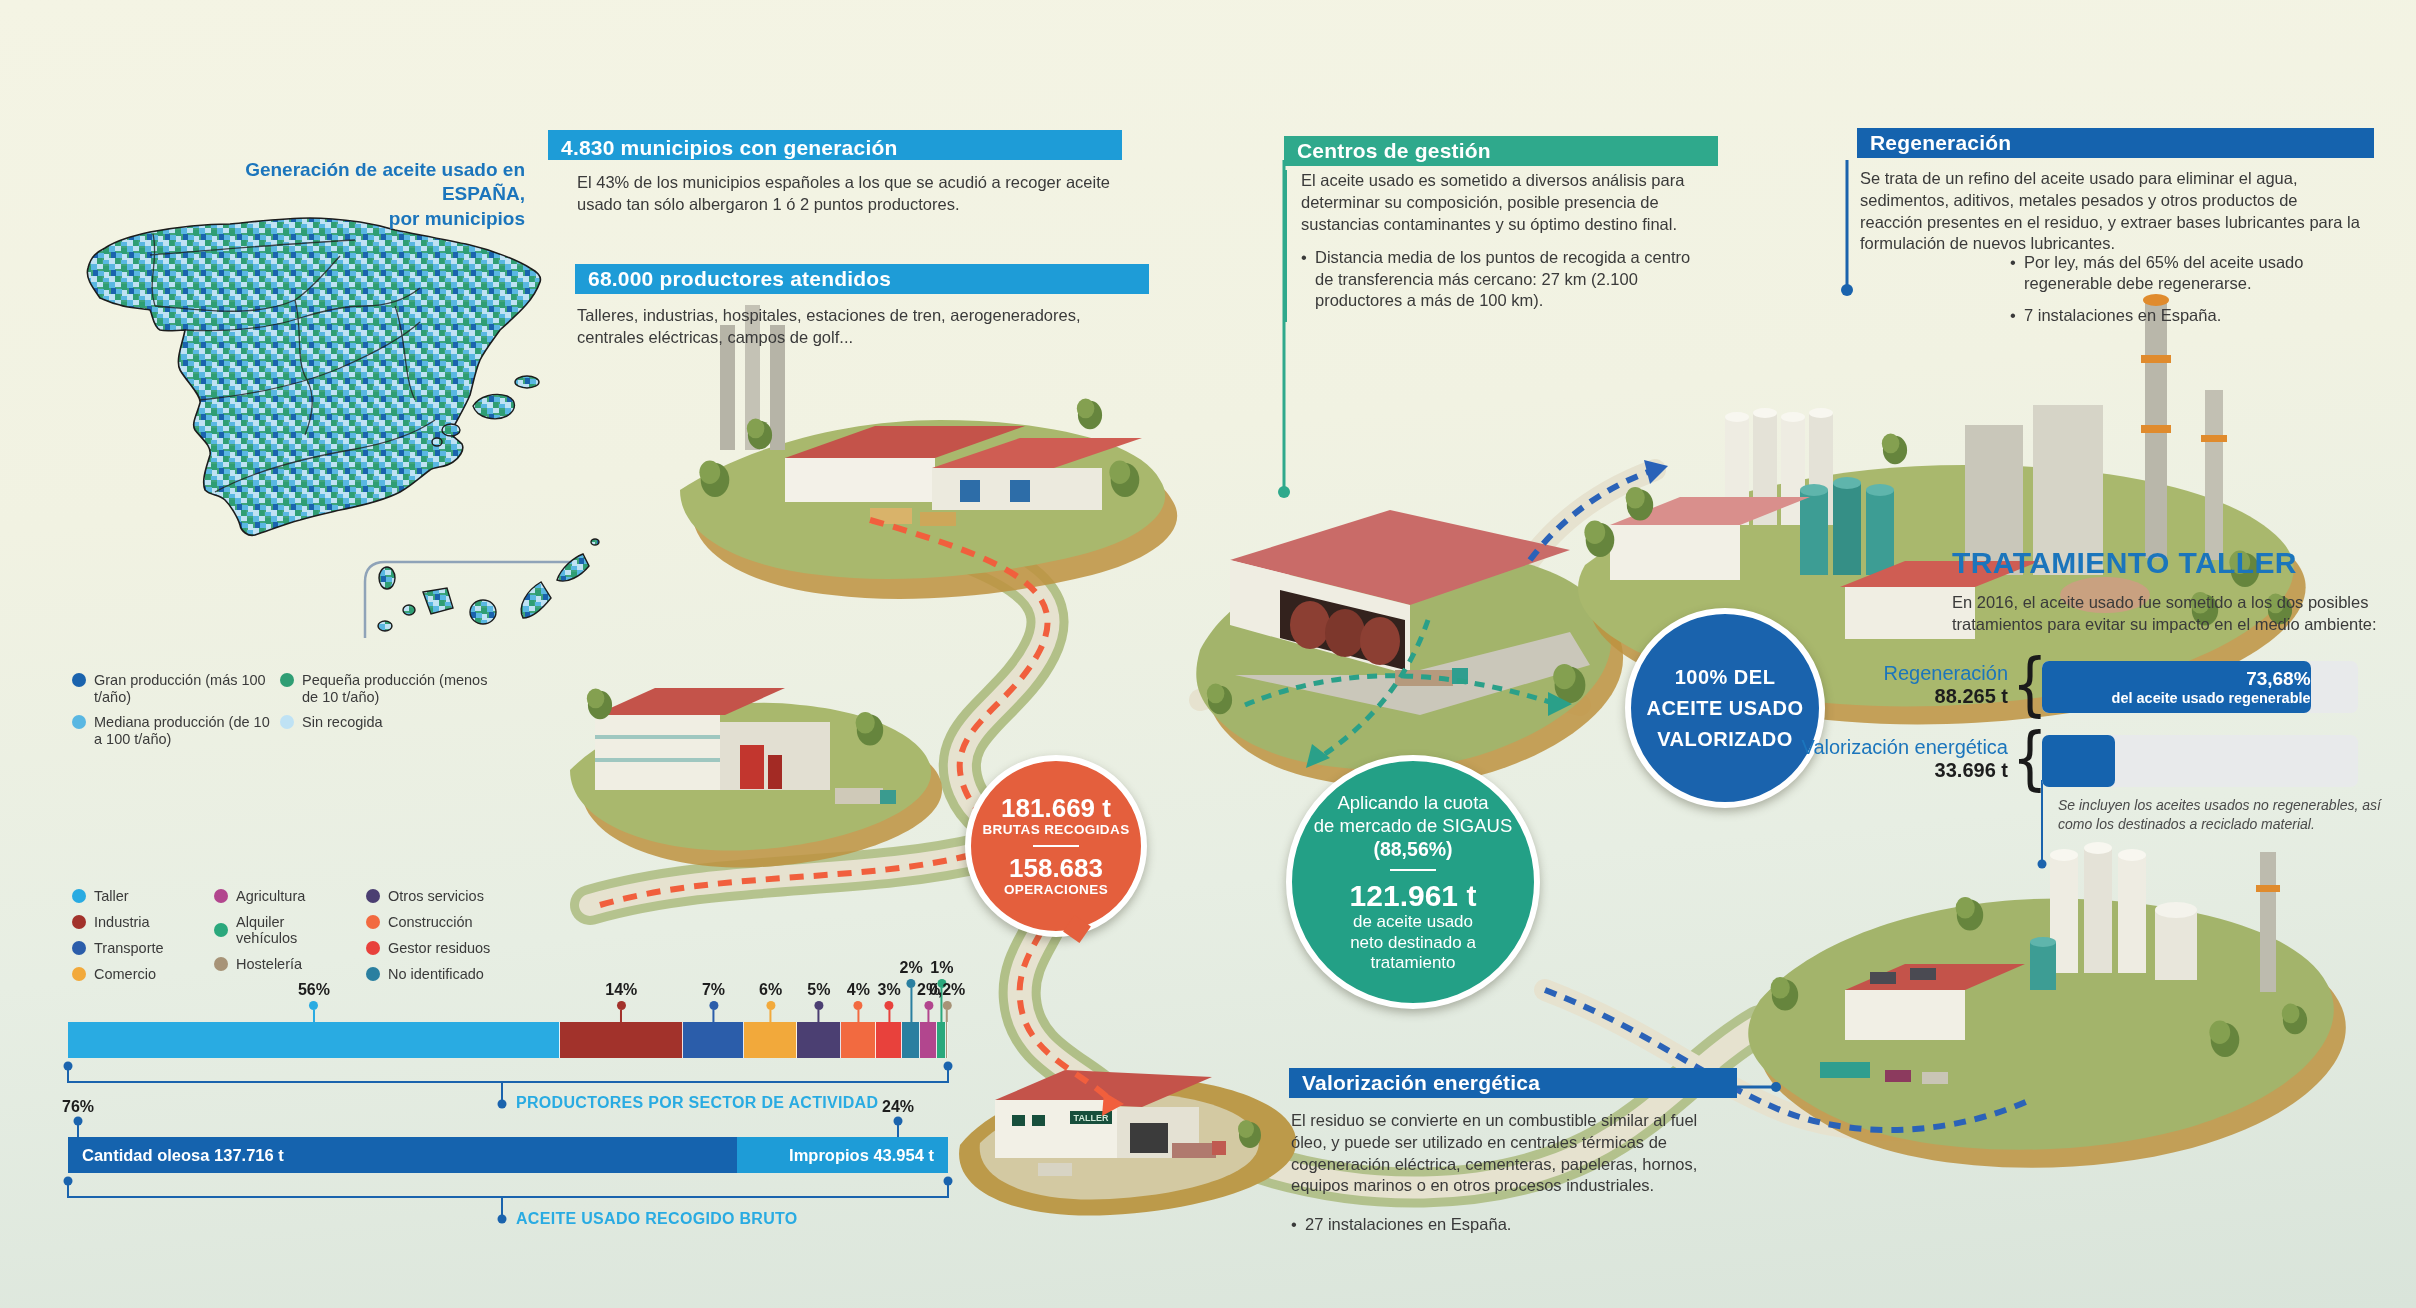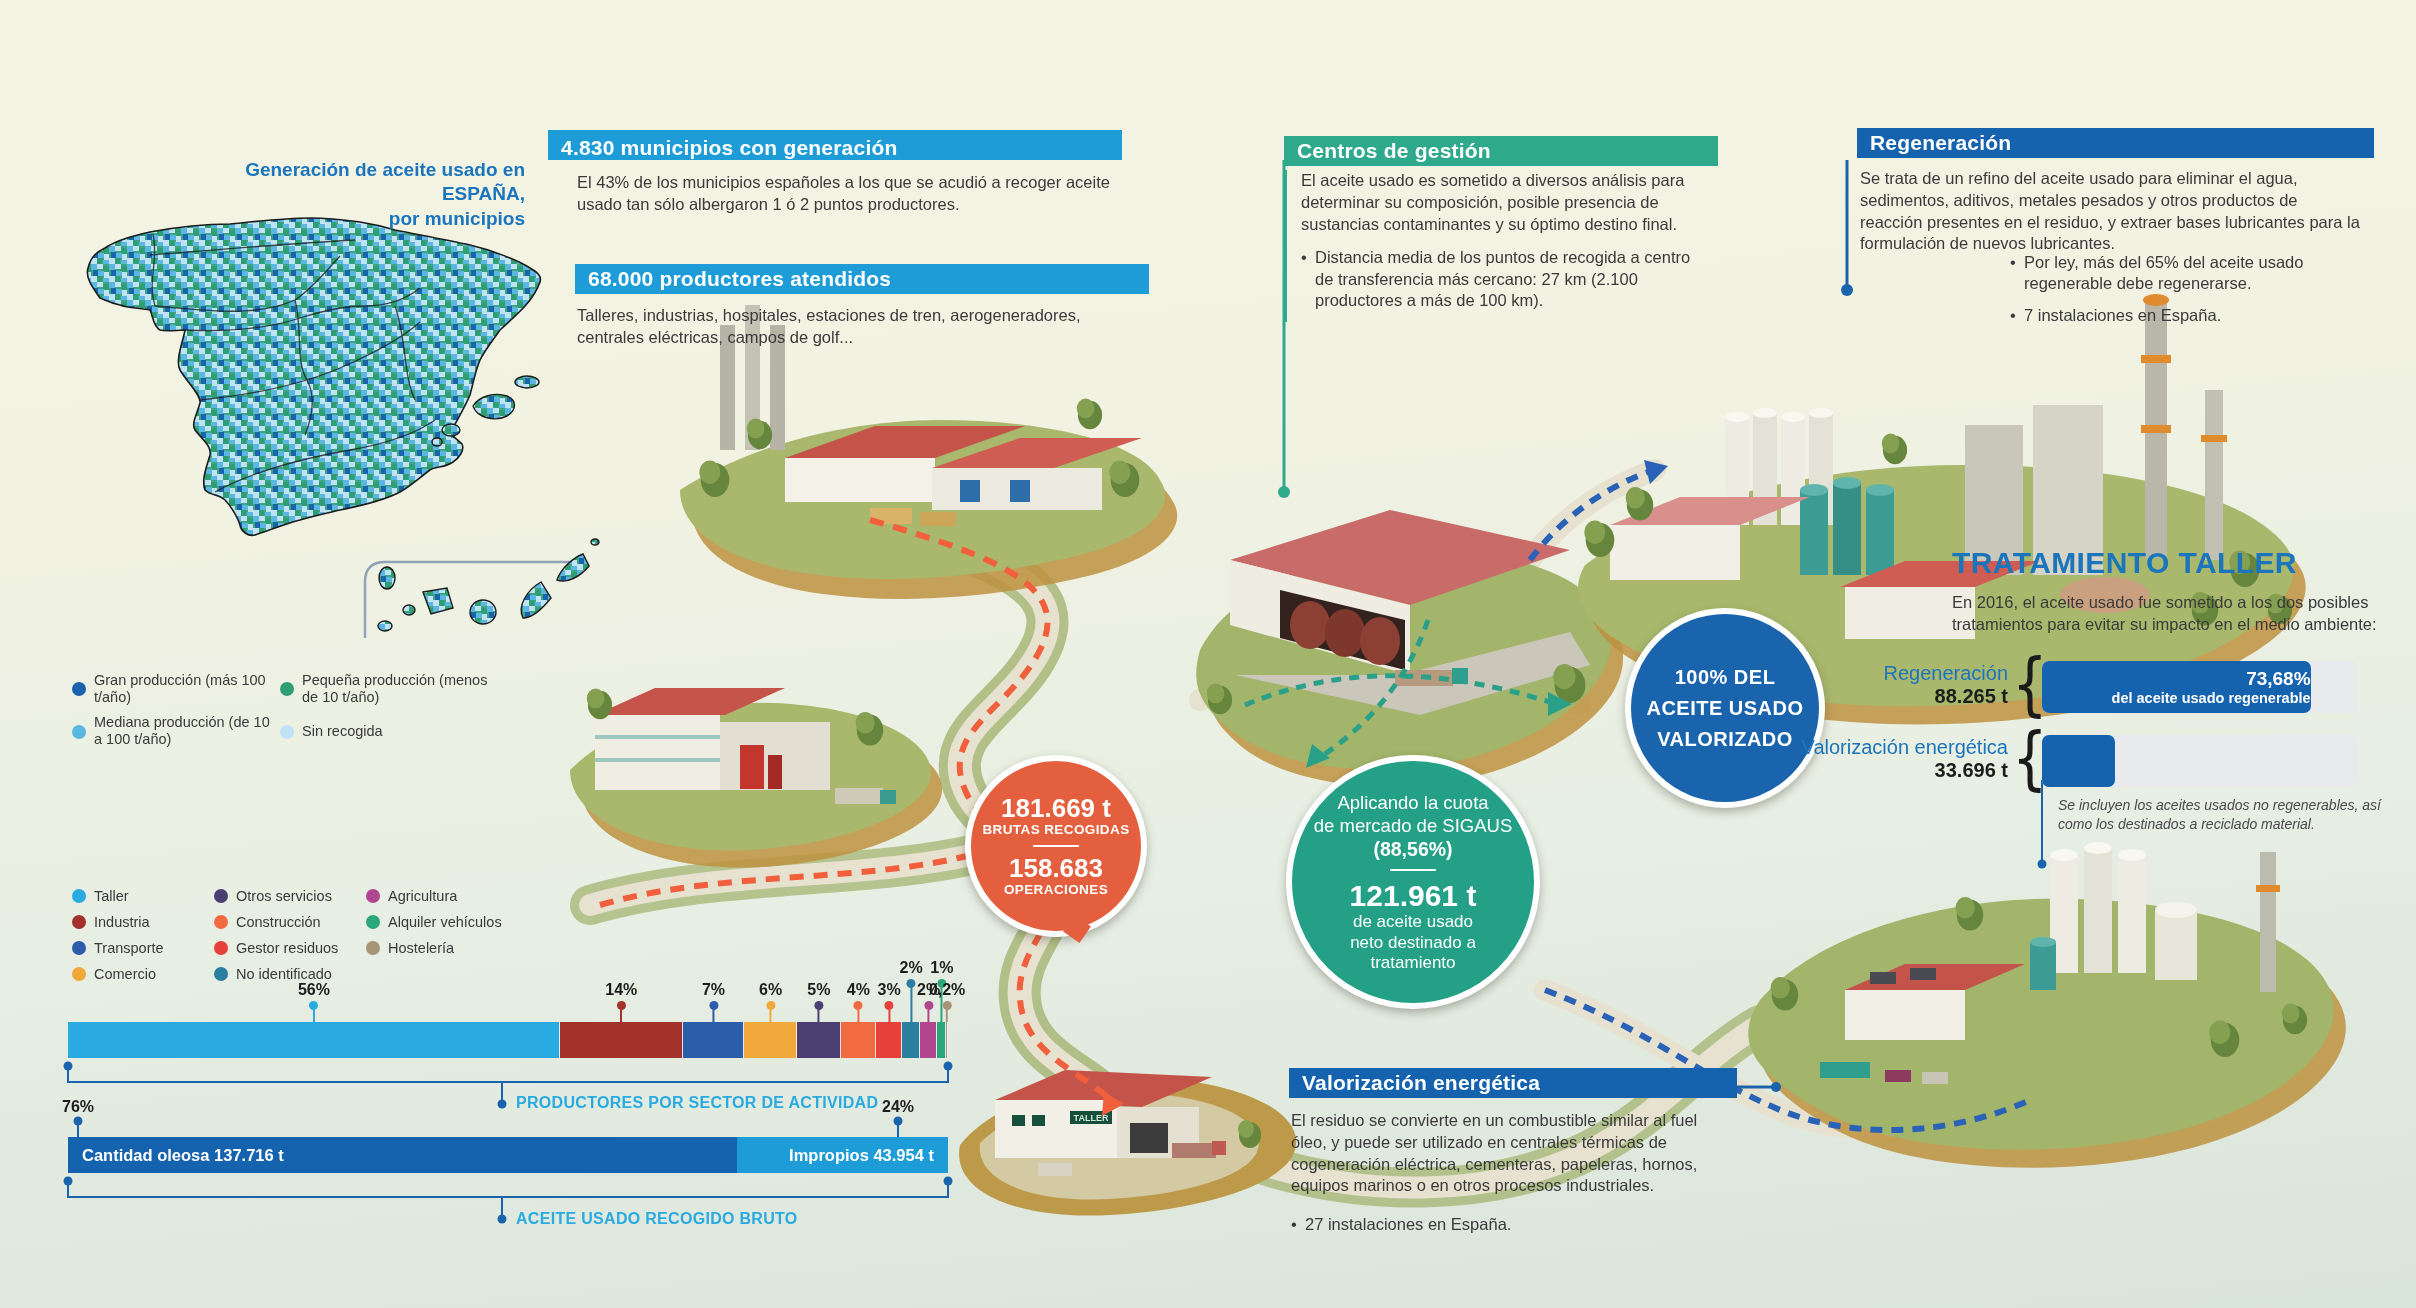--- a/index.html
+++ b/index.html
@@ -7,21 +7,21 @@
     position:relative;width:2416px;height:1308px;overflow:hidden;
     background:linear-gradient(175deg,#f4f4e4 0%,#f1f2e2 35%,#e7eee3 65%,#d9e4da 100%);
     font-family:"Liberation Sans",sans-serif;color:#333;
   }
   #art{position:absolute;left:0;top:0;width:2416px;height:1308px;}
 
   
   .map-title{position:absolute;left:160px;top:158px;width:365px;text-align:right;
     color:#1b75bc;font-weight:bold;font-size:19px;line-height:1.28;}
   .mlegend{position:absolute;left:72px;top:672px;display:grid;grid-template-columns:208px 210px;grid-row-gap:9px;}
-  .mlegend .it{display:flex;align-items:center;font-size:14.5px;line-height:1.15;color:#3a3a3a;}
+  .mlegend .it{display:flex;align-items:flex-start;font-size:14.5px;line-height:1.15;color:#3a3a3a;}
   .dot{width:14px;height:14px;border-radius:50%;flex:0 0 14px;margin-right:8px;margin-top:1px;}
 
   
   .slegend{position:absolute;left:72px;top:888px;display:flex;}
   .slegend .col{display:flex;flex-direction:column;margin-right:24px;}
   .slegend .col:nth-child(1){width:118px}.slegend .col:nth-child(2){width:128px}
   .slegend .it{display:flex;align-items:center;font-size:14.5px;color:#3a3a3a;margin-bottom:10px;}
   .slegend .dot{margin-top:0;}
 
   
@@ -426,48 +426,48 @@
           <span class="dot" style="background: rgb(43, 93, 170);"></span>
           <span>Transporte</span>
         </div>
         <div class="it">
           <span class="dot" style="background: rgb(242, 169, 59);"></span>
           <span>Comercio</span>
         </div>
       </div>
       <div class="col">
         <div class="it">
+          <span class="dot" style="background: rgb(178, 70, 142);"></span>
+          <span>Agricultura</span>
+        </div>
+        <div class="it">
+          <span class="dot" style="background: rgb(42, 168, 124);"></span>
+          <span>Alquiler vehículos</span>
+        </div>
+        <div class="it">
+          <span class="dot" style="background: rgb(167, 147, 119);"></span>
+          <span>Hostelería</span>
+        </div>
+      </div>
+      <div class="col">
+        <div class="it">
           <span class="dot" style="background: rgb(75, 63, 114);"></span>
           <span>Otros servicios</span>
         </div>
         <div class="it">
           <span class="dot" style="background: rgb(242, 106, 64);"></span>
           <span>Construcción</span>
         </div>
         <div class="it">
           <span class="dot" style="background: rgb(232, 65, 60);"></span>
           <span>Gestor residuos</span>
         </div>
         <div class="it">
           <span class="dot" style="background: rgb(42, 127, 160);"></span>
           <span>No identificado</span>
-        </div>
-      </div>
-      <div class="col">
-        <div class="it">
-          <span class="dot" style="background: rgb(178, 70, 142);"></span>
-          <span>Agricultura</span>
-        </div>
-        <div class="it">
-          <span class="dot" style="background: rgb(42, 168, 124);"></span>
-          <span>Alquiler vehículos</span>
-        </div>
-        <div class="it">
-          <span class="dot" style="background: rgb(167, 147, 119);"></span>
-          <span>Hostelería</span>
         </div>
       </div>
     </div>
 <div id="pct-wrap">
       <div class="pct-item" style="left: 27.9441%;">
         <span class="t">56%</span>
         <span class="d" style="background: rgb(41, 171, 226);"></span>
         <span class="s" style="background: rgb(41, 171, 226); height: 12px;"></span>
       </div>
       <div class="pct-item" style="left: 62.8743%;">

